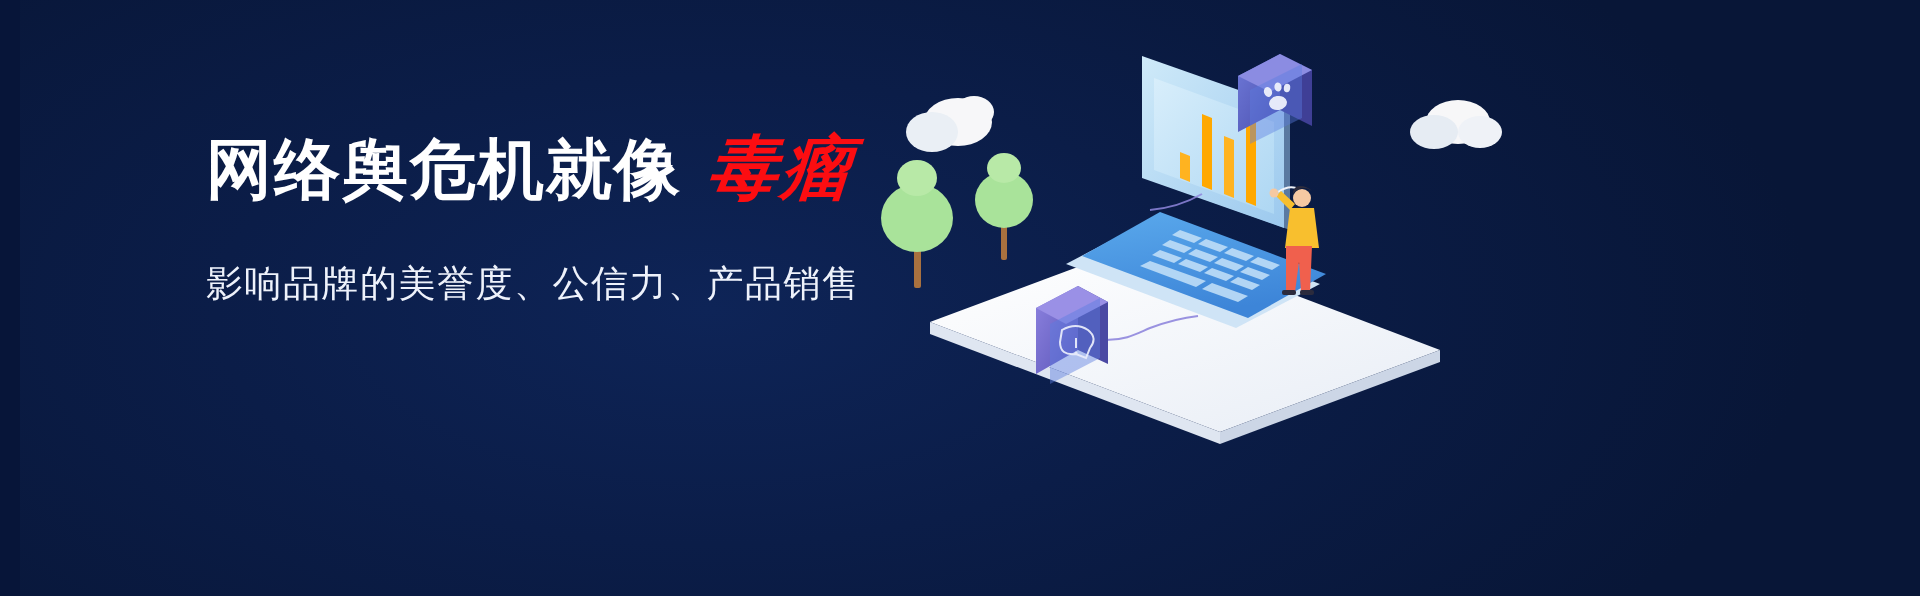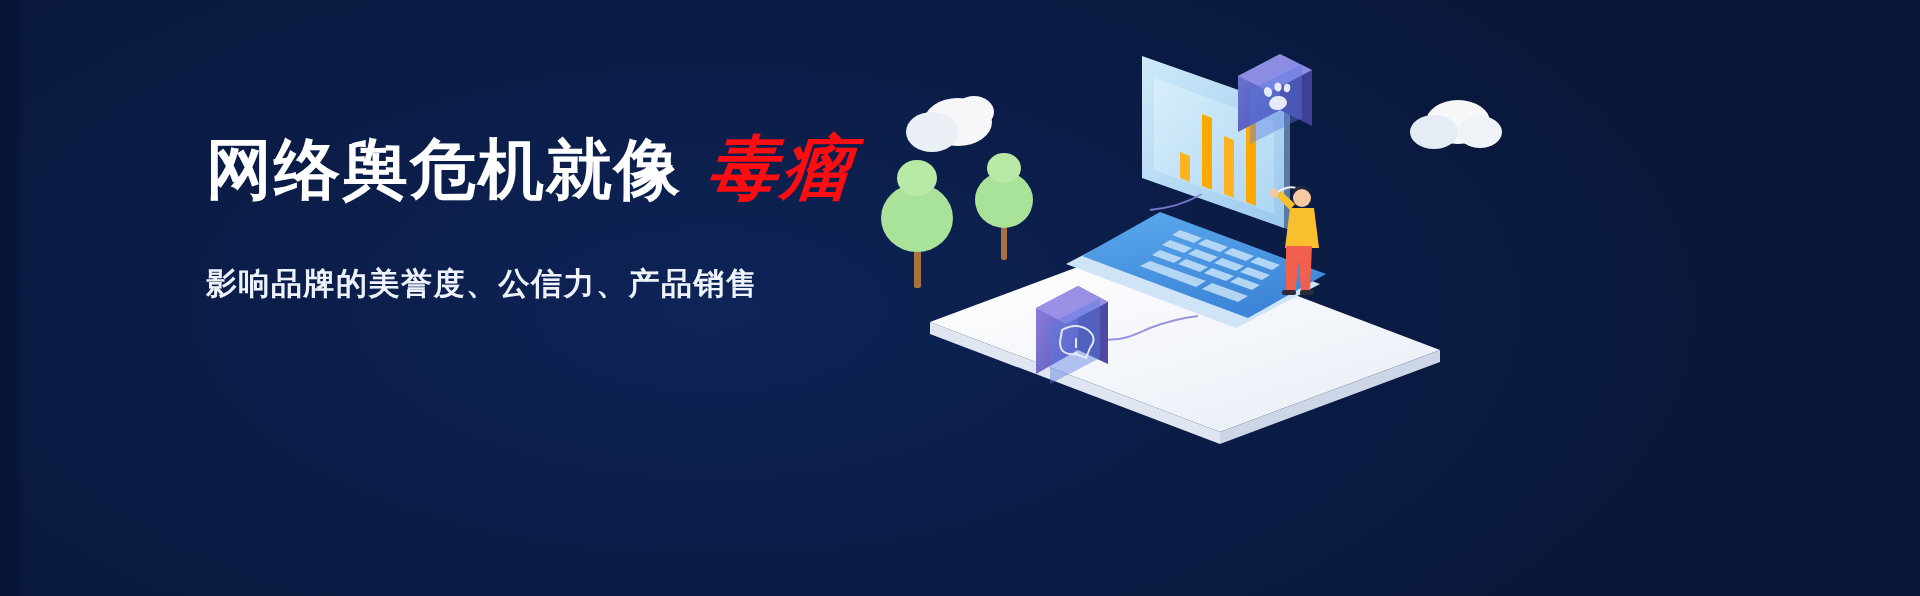--- a/index.html
+++ b/index.html
@@ -37,26 +37,26 @@
     font-weight:700;
     color:#fc0d11;
     letter-spacing:3px;
     line-height:96px;
     margin-left:26px;
     font-style:italic;
     transform:skewX(-4deg);
   }
 
   .sub-line{
-    font-size:31px;
+    font-size:37px;
     color:#eef2fb;
     letter-spacing:1.5px;
     line-height:56px;
     white-space:nowrap;
-    font-weight:700;
+    font-weight:400;
   }
   .sub-1{ margin-top:40px; }
   .sub-2{ margin-top:4px; }
 
   
   .art{ position:absolute; left:830px; top:40px; width:700px; height:430px; }
   .art svg{ width:100%; height:100%; display:block; }
 </style>
 </head>
 <body>

